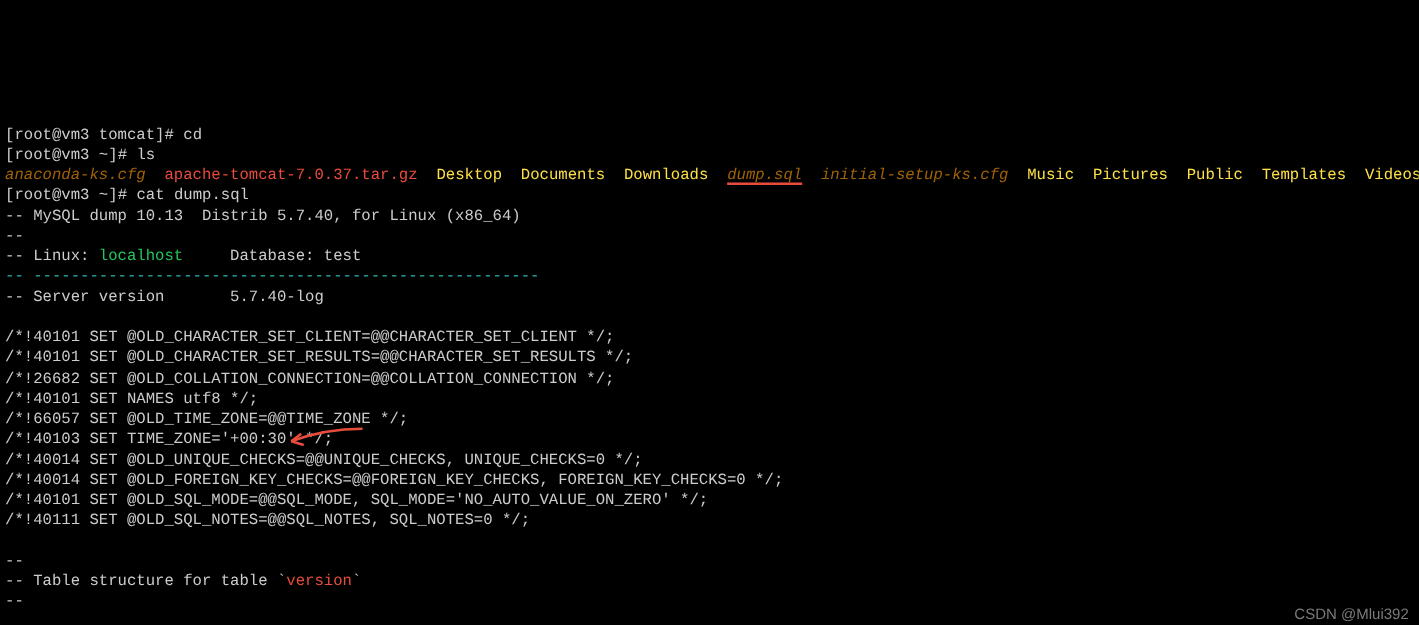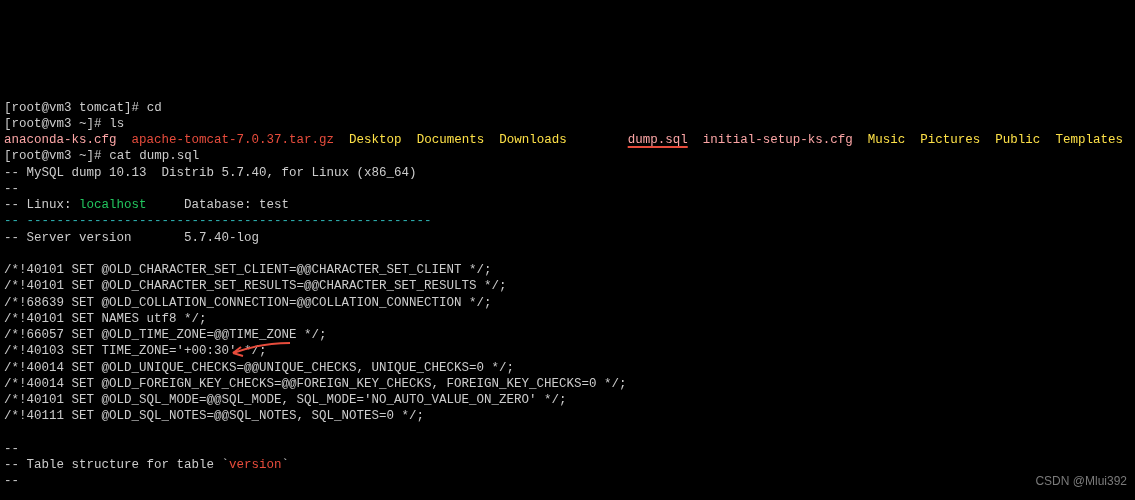--- a/index.html
+++ b/index.html
@@ -13,26 +13,26 @@
     width: 1135px;
     height: 500px;
     overflow: hidden;
     white-space: pre;
   }
   .term { padding: 2px 4px; }
   .red { color: #e74c3c; text-align: right; }
   .cyan { color: #fde047; }
   .magenta { color: #22c55e; }
   .teal { color: #2fb5b5; }
-  .white { color: #fca5a5; }
-  .underline { text-decoration: underline; text-decoration-color: #e74c3c; text-decoration-thickness: 2px; text-underline-offset: 3px; margin-left: 46px;}
+  .white { color: #a16207; font-style: italic; }
+  .underline { text-decoration: underline; text-decoration-color: #e74c3c; text-decoration-thickness: 2px; text-underline-offset: 3px;}
   .watermark {
     position: absolute;
     right: 8px;
-    bottom: 10px;
+    bottom: 0;
     color: #7a7a7a;
     font-size: 12px;
     font-family: sans-serif;
   }
   .arrow {
     position: absolute;
     pointer-events: none;
   }
 </style>
 </head>
@@ -46,21 +46,21 @@
 <span id="ls-output"><span class="white">anaconda-ks.cfg</span>  <span class="red">apache-tomcat-7.0.37.tar.gz</span>  <span class="cyan">Desktop</span>  <span class="cyan">Documents</span>  <span class="cyan">Downloads</span>  <span class="white underline">dump.sql</span>  <span class="white">initial-setup-ks.cfg</span>  <span class="cyan">Music</span>  <span class="cyan">Pictures</span>  <span class="cyan">Public</span>  <span class="cyan">Templates</span>  <span class="cyan">Videos</span></span>
 <span>[<span>root</span>@<span>vm3</span> <span>~</span>]<span>#</span> <span>cat dump.sql</span></span>
 <span>-- MySQL dump 10.13  Distrib 5.7.40, for Linux (x86_64)</span>
 <span>--</span>
 <span><span>-- Linux: </span><span class="magenta">localhost</span><span>     Database: test</span></span>
 <span class="teal">-- ------------------------------------------------------</span>
 <span>-- Server version       5.7.40-log</span>
 
 <span>/*!40101 SET @OLD_CHARACTER_SET_CLIENT=@@CHARACTER_SET_CLIENT */;</span>
 <span>/*!40101 SET @OLD_CHARACTER_SET_RESULTS=@@CHARACTER_SET_RESULTS */;</span>
-<span>/*!68639 SET @OLD_COLLATION_CONNECTION=@@COLLATION_CONNECTION */;</span>
+<span>/*!26682 SET @OLD_COLLATION_CONNECTION=@@COLLATION_CONNECTION */;</span>
 <span>/*!40101 SET NAMES utf8 */;</span>
 <span>/*!66057 SET @OLD_TIME_ZONE=@@TIME_ZONE */;</span>
 <span>/*!40103 SET TIME_ZONE='+00:30' */;</span>
 <span>/*!40014 SET @OLD_UNIQUE_CHECKS=@@UNIQUE_CHECKS, UNIQUE_CHECKS=0 */;</span>
 <span>/*!40014 SET @OLD_FOREIGN_KEY_CHECKS=@@FOREIGN_KEY_CHECKS, FOREIGN_KEY_CHECKS=0 */;</span>
 <span>/*!40101 SET @OLD_SQL_MODE=@@SQL_MODE, SQL_MODE='NO_AUTO_VALUE_ON_ZERO' */;</span>
 <span>/*!40111 SET @OLD_SQL_NOTES=@@SQL_NOTES, SQL_NOTES=0 */;</span>
 
 <span>--</span>
 <span><span>-- Table structure for table `</span><span class="red">version</span><span>`</span></span>

